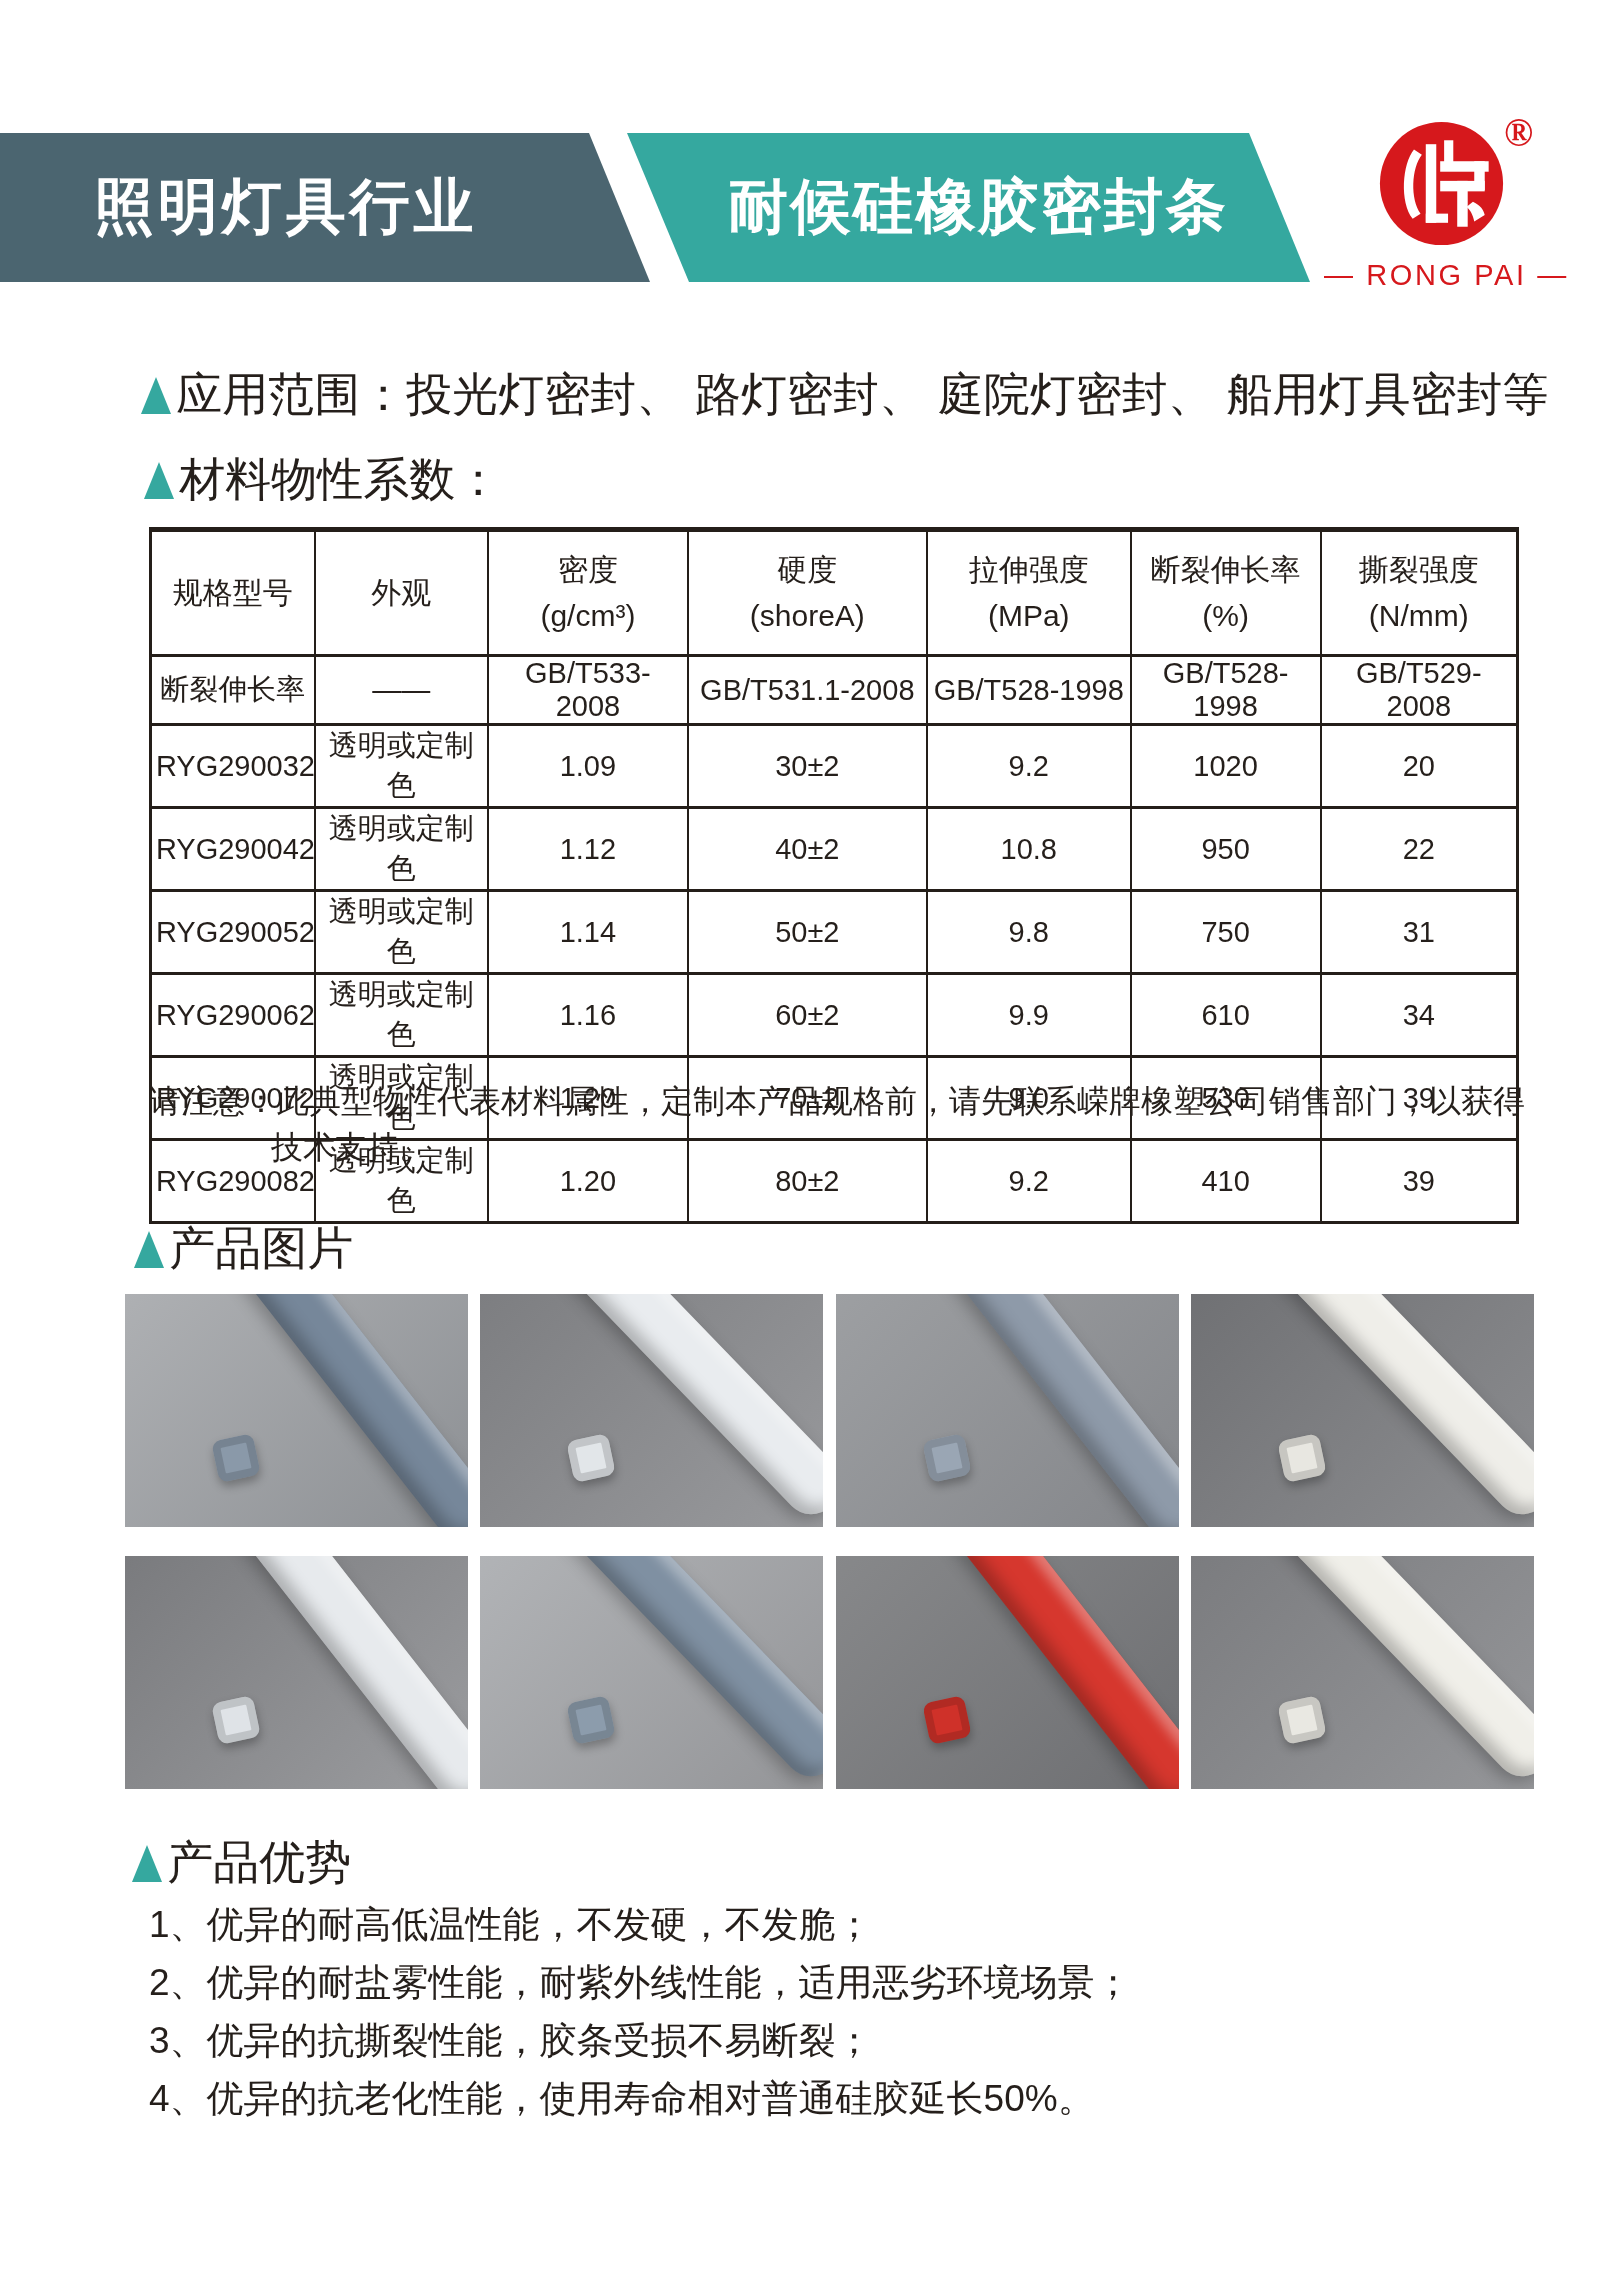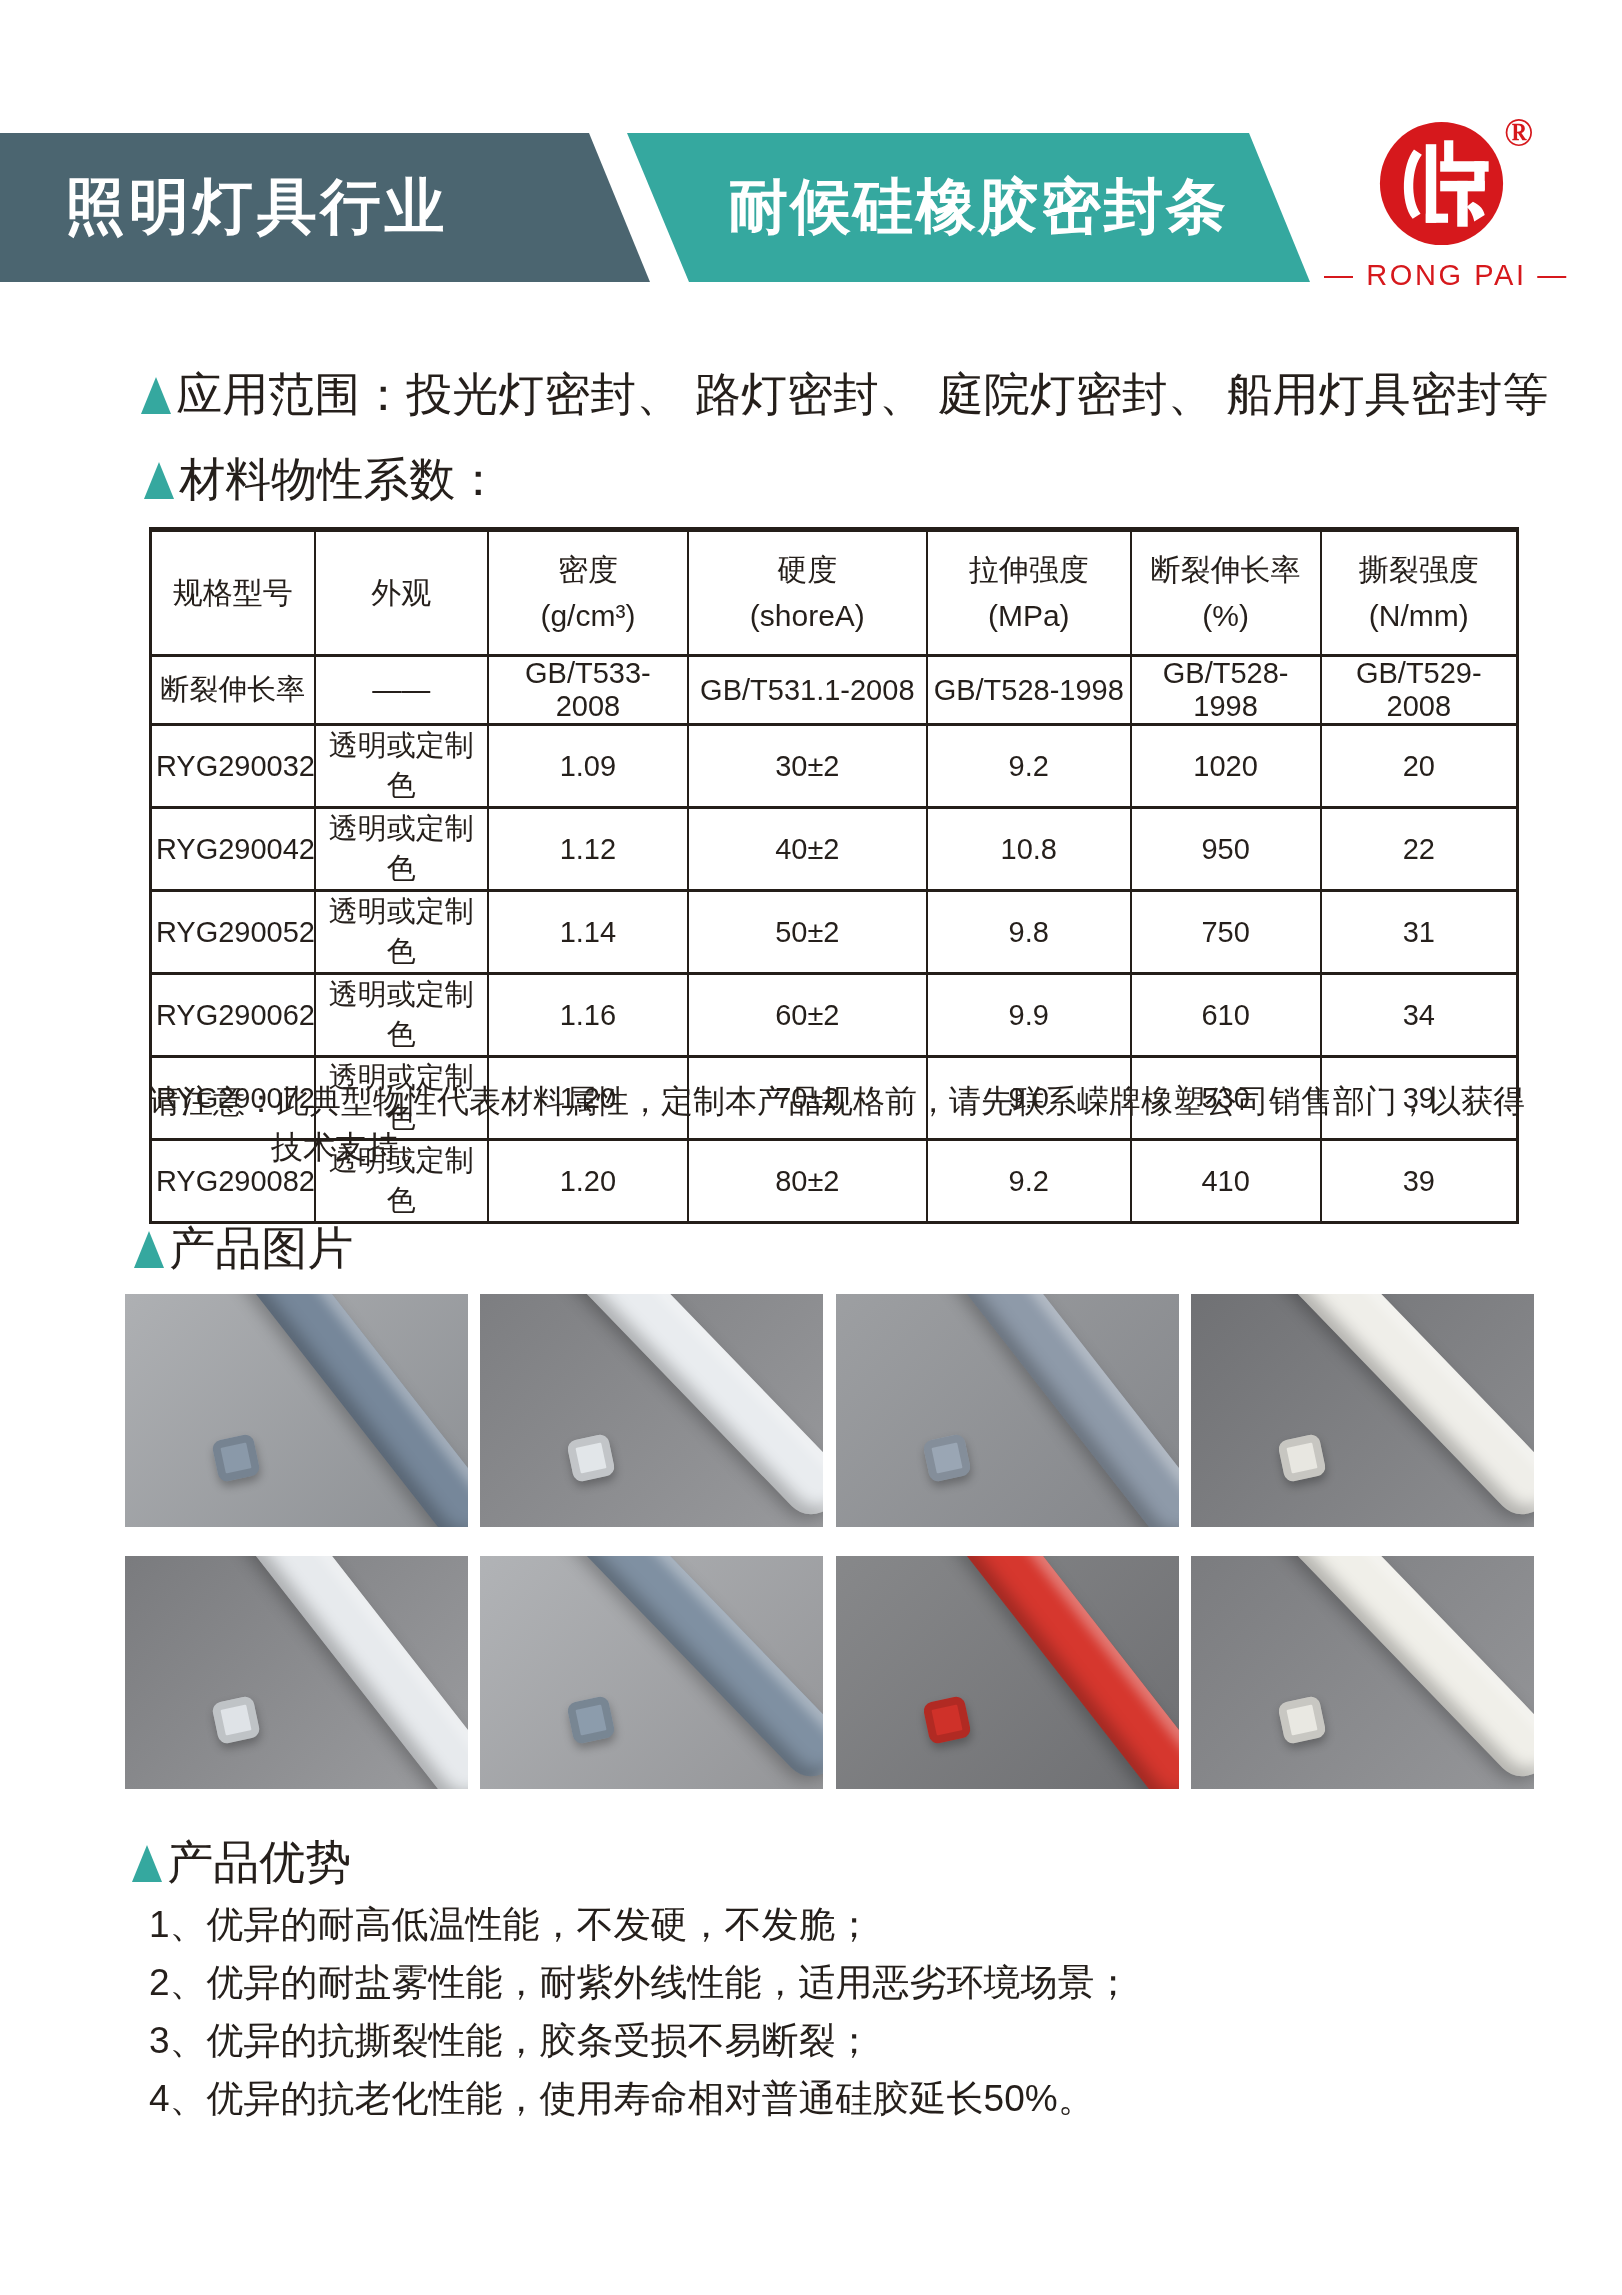--- a/index.html
+++ b/index.html
@@ -4,21 +4,21 @@
 <style>
   html,body{margin:0;padding:0;background:#ffffff;}
   body{font-family:"Liberation Sans", sans-serif; color:#251f1b;}
   .page{position:relative;width:1623px;height:2295px;background:#fff;overflow:hidden;}
 
   
   .band-dark{position:absolute;left:0;top:133px;width:650px;height:149px;
     background:var(--slate,#4b6570);
     clip-path:polygon(0 0,589px 0,650px 100%,0 100%);
     display:flex;align-items:center;}
-  .band-dark .band-text{padding-left:65px;font-size:60px;font-weight:700;color:#fff;letter-spacing:3.9px;}
+  .band-dark .band-text{padding-left:94px;font-size:60px;font-weight:700;color:#fff;letter-spacing:3.9px;}
   .band-teal{position:absolute;left:627px;top:133px;width:683px;height:149px;
     background:var(--teal,#35a89f);
     clip-path:polygon(0 0,622px 0,100% 100%,62px 100%);
     display:flex;align-items:center;justify-content:center;}
   .band-teal .band-text{font-size:60px;font-weight:700;color:#fff;letter-spacing:2.6px;padding-left:19.6px;}
 
   
   .logo{position:absolute;left:1376px;top:118px;width:183px;height:170px;}
   .logo svg{position:absolute;left:0;top:0;}
   .reg-mark{position:absolute;left:128px;top:-7.9px;font-size:39px;color:var(--red,#d6181c);font-family:"Liberation Serif",serif;font-weight:700;}

